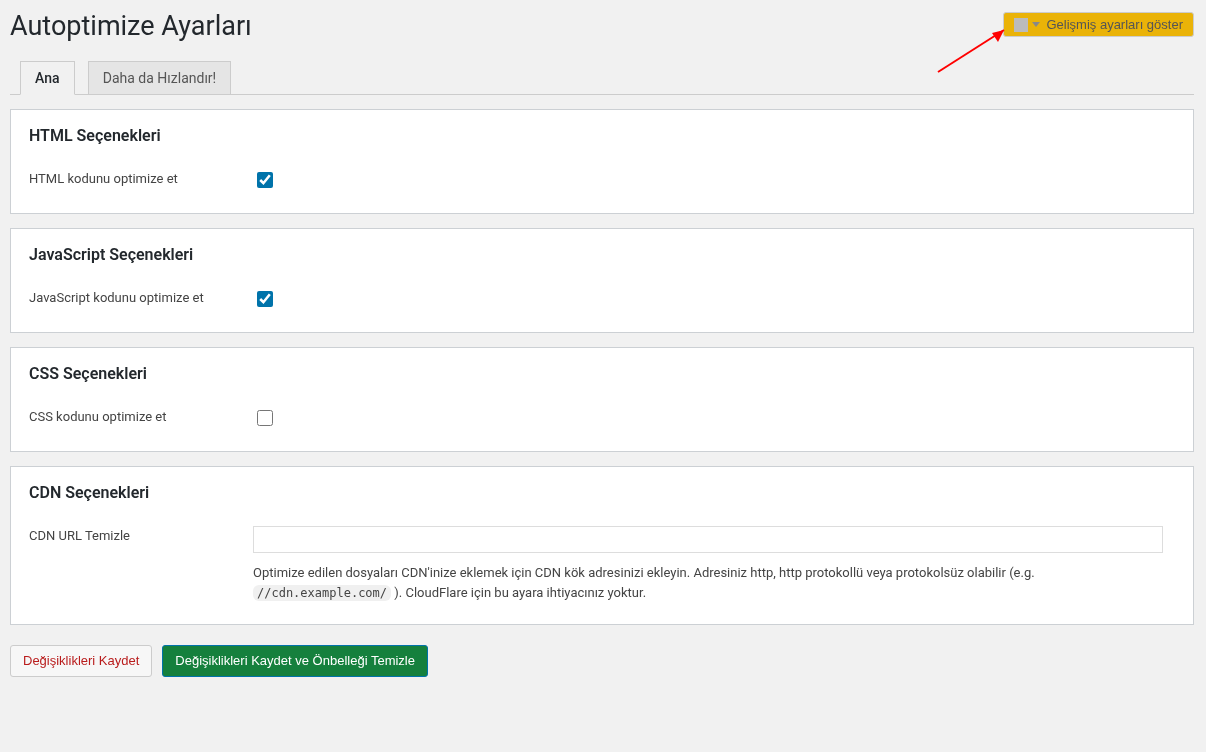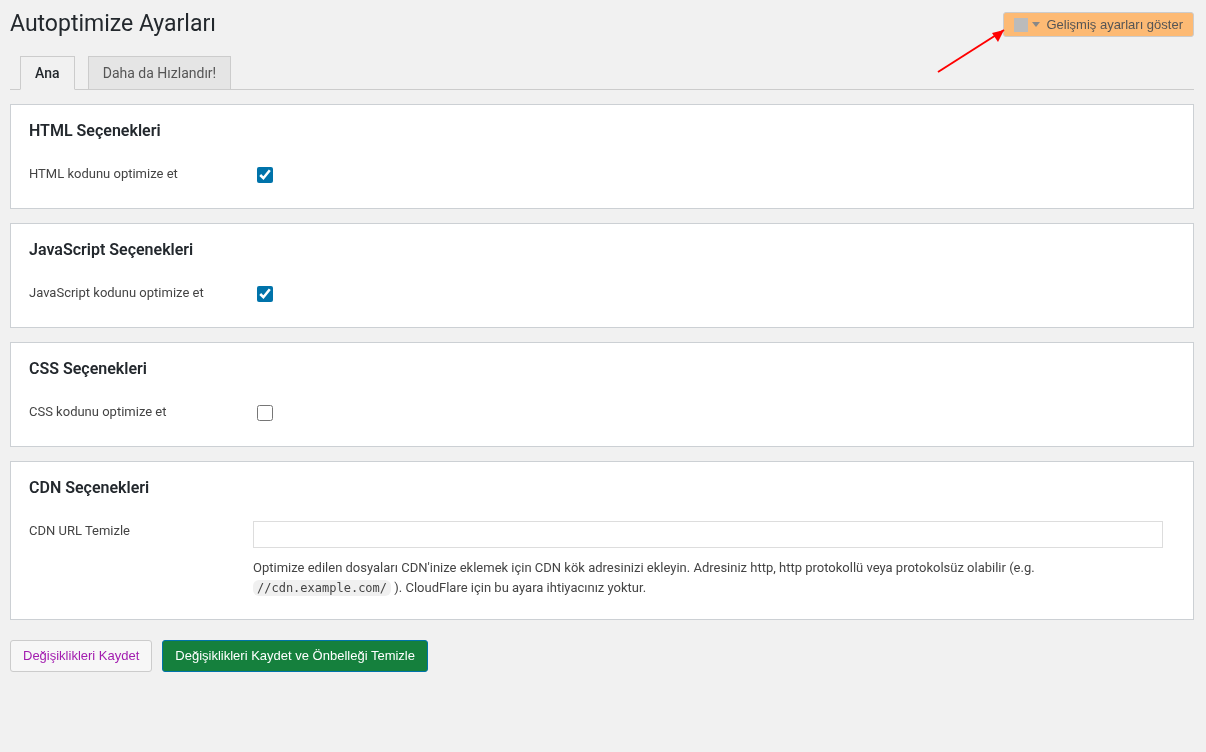--- a/index.html
+++ b/index.html
@@ -16,29 +16,29 @@
   }
   .wrap {
     padding: 10px 12px 0 10px;
   }
   .header-row {
     display: flex;
     justify-content: space-between;
     align-items: flex-start;
   }
   h1.page-title {
-    font-size: 23px;
+    font-size: 27px;
     font-weight: 400;
     margin: 0 0 12px 0;
     color: #23282d;
     padding: 0;
     text-align: right;
   }
   .adv-btn {
-    background: #fdba74;
+    background: #eab308;
     border: 1px solid #ccc;
     color: #555;
     padding: 4px 10px;
     font-size: 13px;
     cursor: pointer;
     border-radius: 3px;
     display: inline-flex;
     align-items: center;
     gap: 4px;
     margin-top: 2px;
@@ -145,21 +145,21 @@
     font-size: 13px;
     border-radius: 3px;
     padding: 6px 12px;
     cursor: pointer;
     border: 1px solid;
     line-height: 1.4;
   }
   .btn.secondary {
     background: #f7f7f7;
     border-color: #ccc;
-    color: #a21caf;
+    color: #b91c1c;
   }
   .btn.primary {
     background: #15803d;
     border-color: #0073aa;
     color: #fff;
   }
   .arrow-annotation {
     position: absolute;
     pointer-events: none;
   }

